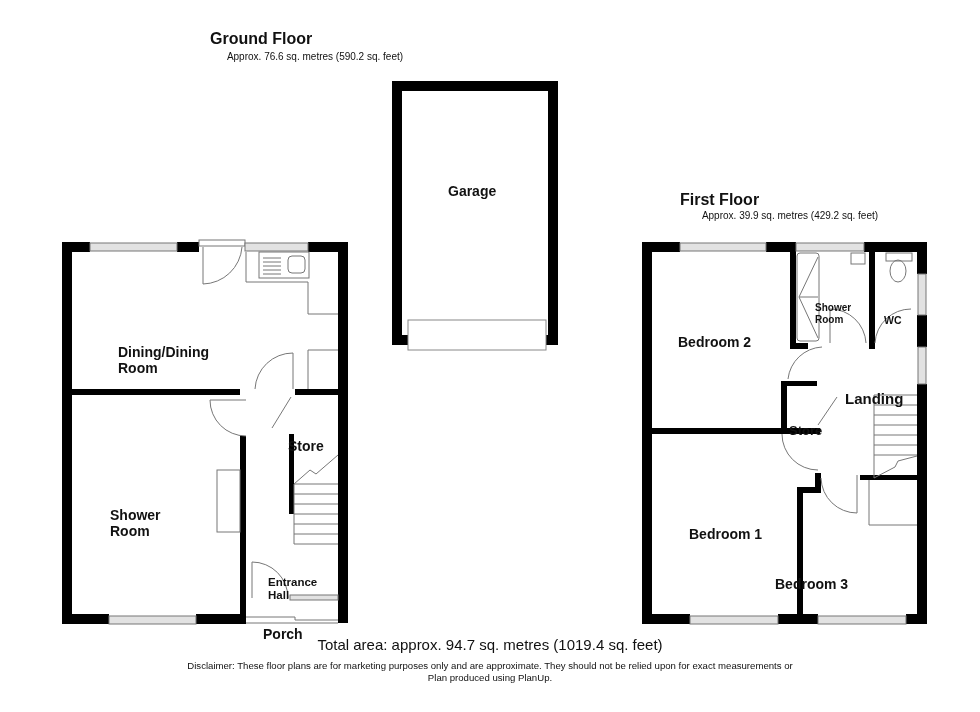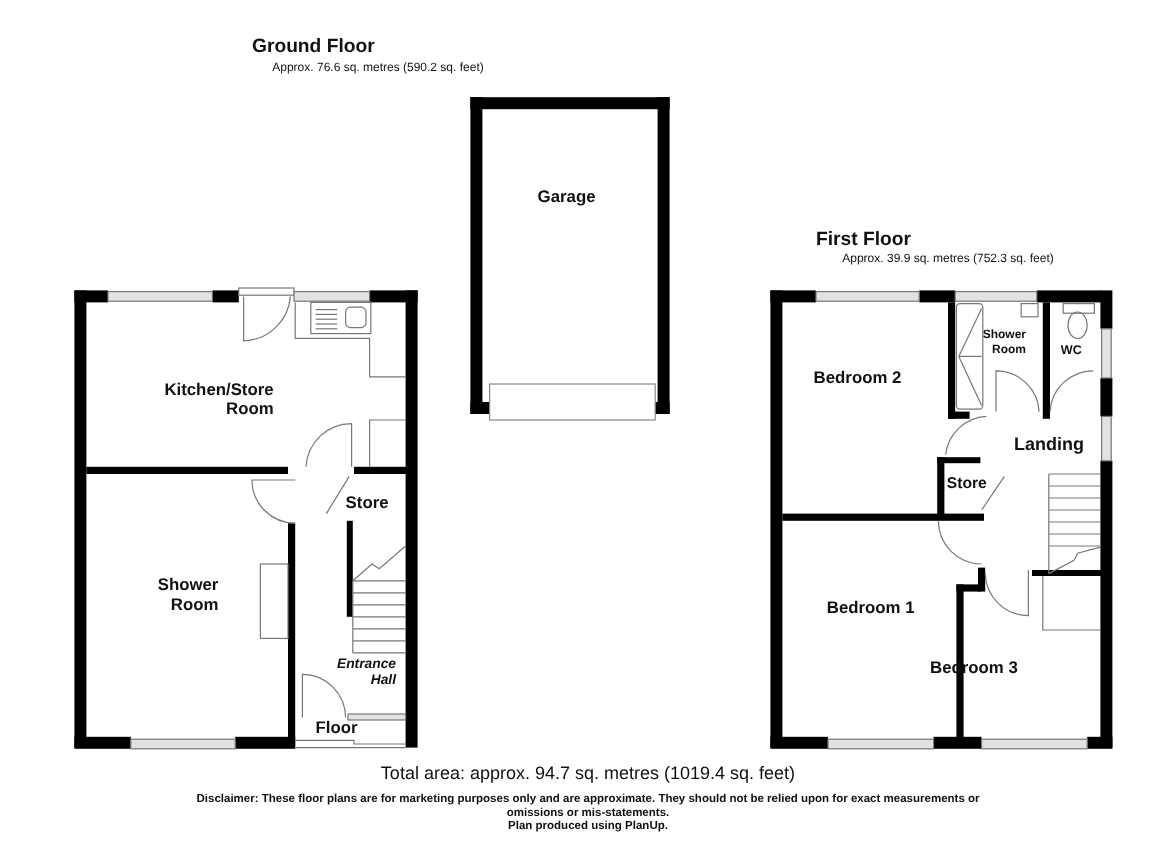--- a/index.html
+++ b/index.html
@@ -1,31 +1,31 @@
 <!DOCTYPE html>
 <html><head>
   <meta charset="utf-8">
   <style>
     html, body { margin: 0; padding: 0; background: #ffffff; }
     body { width: 980px; height: 712px; position: relative; overflow: hidden; font-family: "Liberation Sans", sans-serif; color: #111; }
     .title { position: absolute; font-weight: bold; font-size: 16px; }
     .subtitle { position: absolute; font-size: 10px; text-align: center; }
     svg.plan { position: absolute; left: 0; top: 0; }
-    .room-label { position: absolute; font-weight: bold; text-align: right; line-height: 1.15; white-space: nowrap; }
+    .room-label { position: absolute; font-weight: bold; text-align: left; line-height: 1.15; white-space: nowrap; margin-top: 28px; }
     .total { position: absolute; left: 0; width: 980px; top: 636px; font-size: 15px; text-align: center; }
-    .disclaimer { position: absolute; left: 160px; width: 660px; top: 660px; font-size: 9.6px; text-align: center; line-height: 11.5px; font-weight: bold; }
+    .disclaimer { position: absolute; left: 160px; width: 660px; top: 660px; font-size: 9.6px; text-align: center; line-height: 11.5px; }
   </style>
 </head>
 <body>
 
 <div class="title" style="left:210px; width:210px; top:30px;">Ground Floor</div>
 <div class="subtitle" style="left:190px; width:250px; top:51px;">Approx. 76.6 sq. metres (590.2 sq. feet)</div>
 
 <div class="title" style="left:680px; width:220px; top:191px;">First Floor</div>
-<div class="subtitle" style="left:670px; width:240px; top:210px;">Approx. 39.9 sq. metres (752.3 sq. feet)</div>
+<div class="subtitle" style="left:670px; width:240px; top:210px;">Approx. 39.9 sq. metres (429.2 sq. feet)</div>
 
 <svg class="plan" width="980" height="712" viewBox="0 0 980 712">
 
   <g fill="#000">
 
     <rect x="62" y="242" width="10" height="381"></rect>
 
     <rect x="62" y="242" width="28" height="10"></rect>
     <rect x="177" y="242" width="22" height="10"></rect>
     <rect x="308" y="242" width="40" height="10"></rect>
@@ -165,45 +165,44 @@
     <line x1="874" y1="435" x2="917" y2="435"></line>
     <line x1="874" y1="445" x2="917" y2="445"></line>
     <line x1="874" y1="455" x2="917" y2="455"></line>
     <polyline points="874,478 895,467 898,461 917,456"></polyline>
 
     <polyline points="869,480 869,525 917,525"></polyline>
   </g>
 </svg>
 
 <div class="room-label" style="left:118px; top:316px; width:110px; font-size:14px;">
-  <div>Kitchen/Store</div>
+  <div>Dining/Dining</div>
   <div>Room</div>
 </div>
 <div class="room-label" style="left:110px; top:479px; width:72px; font-size:14px;">
   <div>Shower</div>
   <div>Room</div>
 </div>
 <div class="room-label" style="left:288px; top:410px; font-size:14px;">Store</div>
-<div class="room-label" style="left:268px; top:548px; width:62px; font-size:11.5px;font-style:italic;">
+<div class="room-label" style="left:268px; top:548px; width:62px; font-size:11.5px;">
   <div>Entrance</div>
   <div>Hall</div>
 </div>
-<div class="room-label" style="left:263px; top:598px; font-size:14px;">Floor</div>
+<div class="room-label" style="left:263px; top:598px; font-size:14px;">Porch</div>
 
 <div class="room-label" style="left:448px; top:155px; font-size:14px;">Garage</div>
 
 <div class="room-label" style="left:678px; top:306px; font-size:14px;">Bedroom 2</div>
 <div class="room-label" style="left:815px; top:274px; width:40px; font-size:10px;">
   <div>Shower</div>
   <div>Room</div>
 </div>
 <div class="room-label" style="left:884px; top:286px; font-size:10.5px;">WC</div>
 <div class="room-label" style="left:845px; top:362px; font-size:15px;">Landing</div>
 <div class="room-label" style="left:789px; top:396px; font-size:13px;">Store</div>
 <div class="room-label" style="left:689px; top:498px; font-size:14px;">Bedroom 1</div>
 <div class="room-label" style="left:775px; top:548px; font-size:14px;">Bedroom 3</div>
 
 <div class="total">Total area: approx. 94.7 sq. metres (1019.4 sq. feet)</div>
 <div class="disclaimer">
   <div>Disclaimer: These floor plans are for marketing purposes only and are approximate. They should not be relied upon for exact measurements or</div>
-  <div>omissions or mis-statements.</div>
   <div>Plan produced using PlanUp.</div>
 </div>
 
 </body></html>

